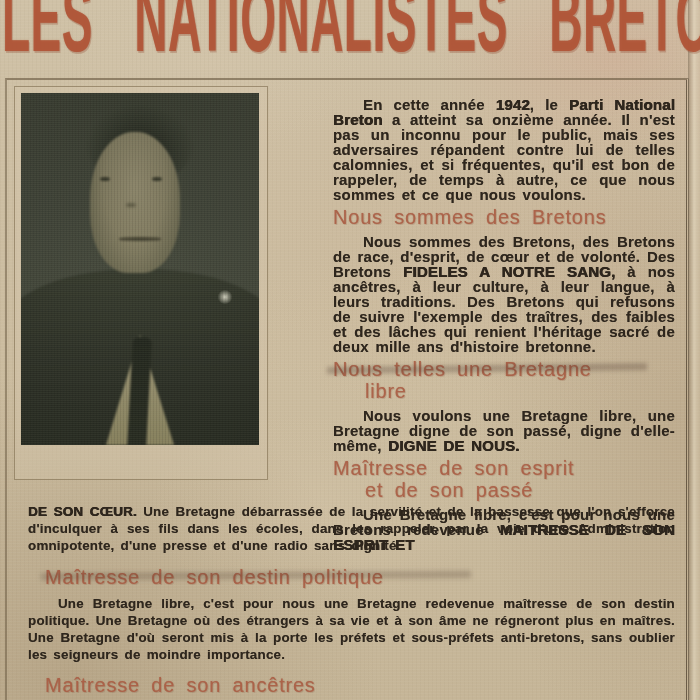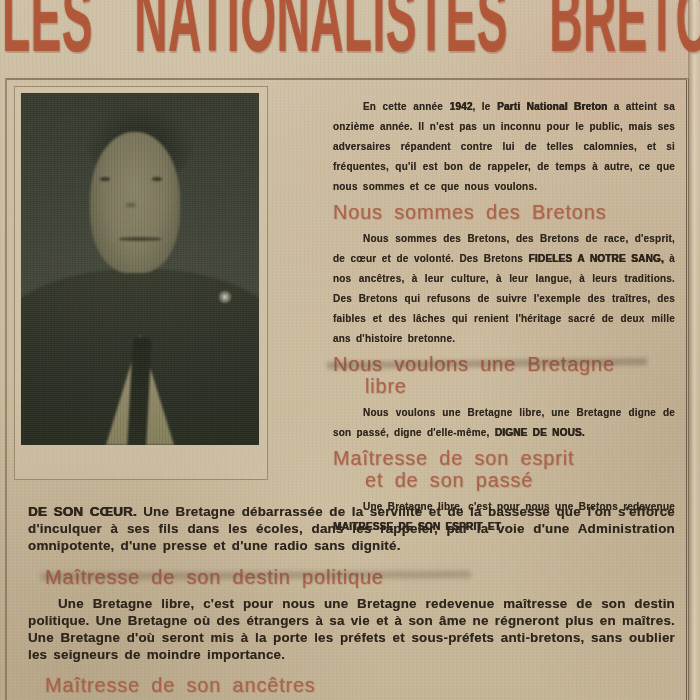--- a/index.html
+++ b/index.html
@@ -85,21 +85,21 @@
     background-image:
       repeating-linear-gradient(0deg, rgba(170,180,140,0.06) 0 1px, transparent 1px 2px),
       repeating-linear-gradient(90deg, rgba(0,0,0,0.08) 0 1px, transparent 1px 3px),
       radial-gradient(ellipse 120% 90% at 50% 50%, rgba(60,80,55,0.10), rgba(20,25,15,0.28));}
 
   
   .col-right{position:absolute;left:333px;top:97px;width:342px;z-index:2;}
   .full{position:absolute;left:28px;top:503px;width:647px;z-index:2;}
 
   .para{
-    margin:0 0 3px;font-size:10px;line-height:20px;font-weight:700;
+    margin:0 0 3px;font-size:15px;line-height:15px;font-weight:700;
     text-align:justify;text-indent:30px;color:#2e261d;
     letter-spacing:0.2px;word-spacing:2.2px;
     text-shadow:0 0 0.6px rgba(46,38,29,0.55);
   }
   .full .para{font-size:13.4px;line-height:17.2px;}
   .noindent{text-indent:0;}
   .strong{text-shadow:0.6px 0 0 currentColor, 0 0 0.6px rgba(46,38,29,0.6);}
 
   .sec-h{
     position:relative;margin:4px 0 6px;font-size:20px;line-height:22px;font-weight:400;
@@ -141,21 +141,21 @@
       <div class="ph-grain"></div>
     </div>
   </div>
 
   <div class="col-right">
     <p class="para"><span>En cette année </span><span class="strong">1942</span><span>, le </span><span class="strong">Parti National Breton</span><span> a atteint sa onzième année. Il n'est pas un inconnu pour le public, mais ses adversaires répandent contre lui de telles calomnies, et si fréquentes, qu'il est bon de rappeler, de temps à autre, ce que nous sommes et ce que nous voulons.</span></p>
 
     <h2 class="sec-h">Nous sommes des Bretons</h2>
     <p class="para"><span>Nous sommes des Bretons, des Bretons de race, d'esprit, de cœur et de volonté. Des Bretons </span><span class="strong">FIDELES A NOTRE SANG,</span><span> à nos ancêtres, à leur culture, à leur langue, à leurs traditions. Des Bretons qui refusons de suivre l'exemple des traîtres, des faibles et des lâches qui renient l'héritage sacré de deux mille ans d'histoire bretonne.</span></p>
 
-    <h2 class="sec-h smudge">Nous voulons une Bretagne
+    <h2 class="sec-h smudge">Nous telles une Bretagne
 libre</h2>
     <p class="para"><span>Nous voulons une Bretagne libre, une Bretagne digne de son passé, digne d'elle-même, </span><span class="strong">DIGNE DE NOUS.</span></p>
 
     <h2 class="sec-h">Maîtresse de son esprit
 et de son passé</h2>
     <p class="para"><span>Une Bretagne libre, c'est pour nous une Bretons redevenue </span><span class="strong">MAITRESSE DE SON ESPRIT ET</span></p>
   </div>
 
   <div class="full">
     <p class="para noindent"><span class="strong">DE SON CŒUR.</span><span> Une Bretagne débarrassée de la servilité et de la bassesse que l'on s'efforce d'inculquer à ses fils dans les écoles, dans les rappeler, par la voie d'une Administration omnipotente, d'une presse et d'une radio sans dignité.</span></p>

